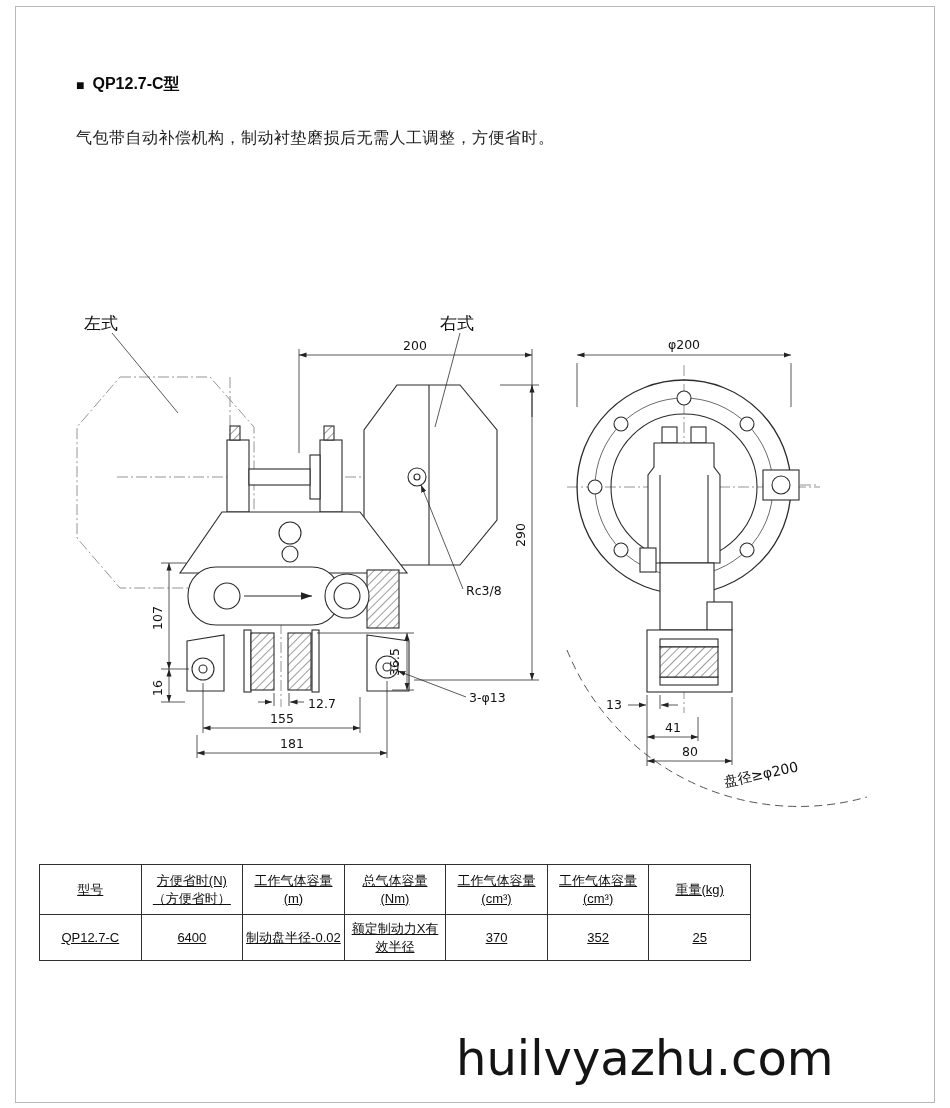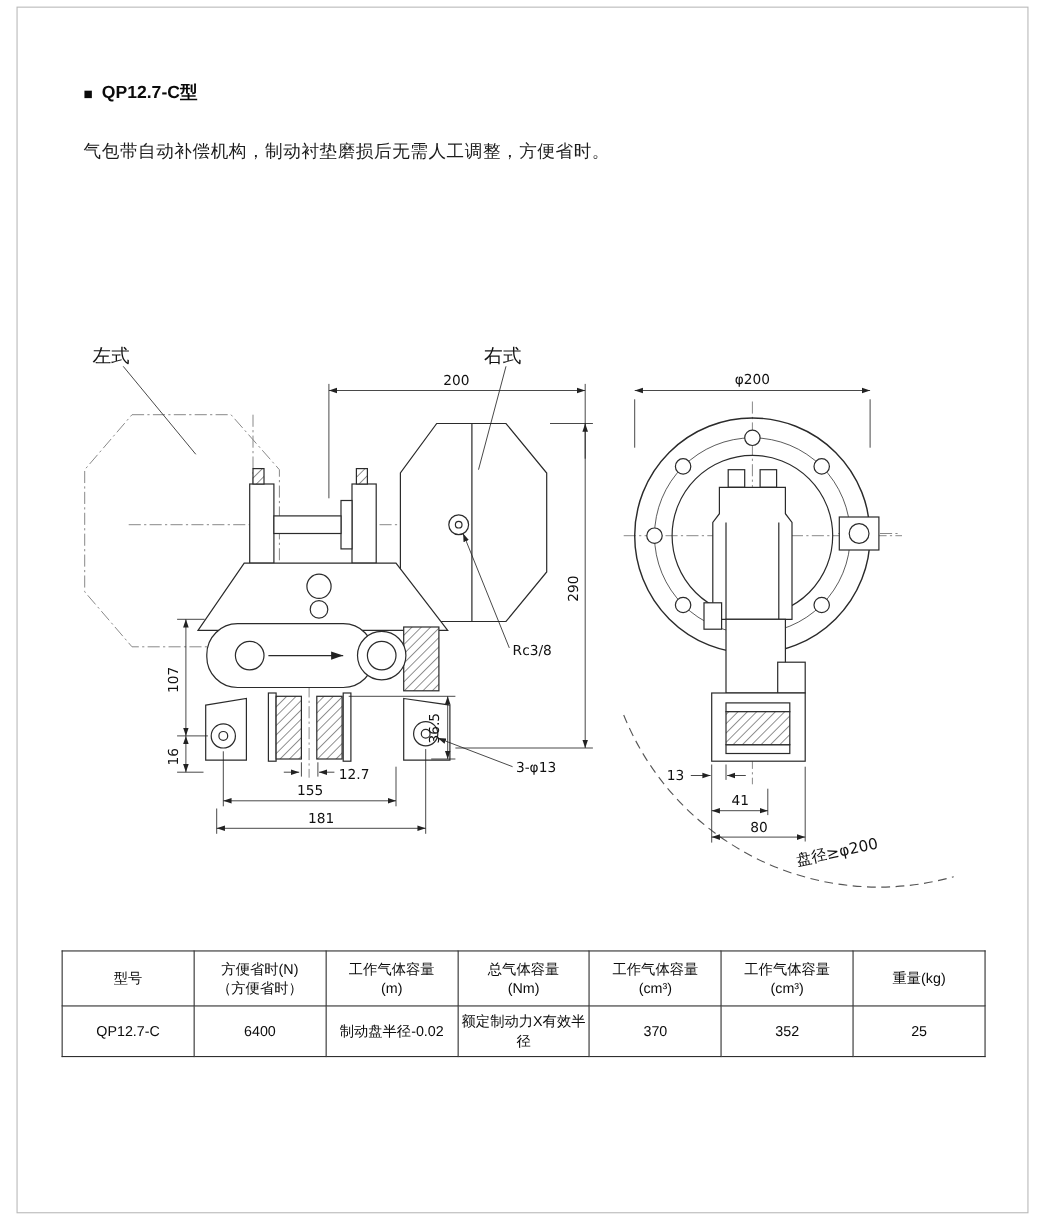--- a/index.html
+++ b/index.html
@@ -9,21 +9,21 @@
   .frame { position:absolute; left:15px; top:6px; right:15px; bottom:5px; border:1px solid #b9b9b9; pointer-events:none; }
   .title-row { position:absolute; left:76px; top:74px; display:flex; align-items:center; gap:8px;
                font-size:16px; font-weight:bold; color:#0a0a0a; }
   .marker { font-size:14px; line-height:1; }
   .desc { position:absolute; left:76px; top:128px; font-size:16px; color:#1c1c1c; letter-spacing:0.5px; }
   .drawing { position:absolute; left:62px; top:258px;margin-top:47px; }
   .drawing svg { display:block; }
   svg text { font-family:"DejaVu Sans","Liberation Sans",sans-serif; font-size:12.5px; fill:#111; }
   svg text.cjk { font-size:17px; }
   svg text.disc { font-size:14px; }
-  .spec-table { position:absolute; left:56px; top:864px; width:840px; border-collapse:collapse; table-layout:fixed; }
+  .spec-table { position:absolute; left:39px; top:864px; width:712px; border-collapse:collapse; table-layout:fixed;text-decoration:underline; }
   .spec-table th, .spec-table td { border:1px solid #2f2f2f; text-align:center; vertical-align:middle;
       font-size:13px; font-weight:normal; color:#0c0c0c; padding:3px 2px; line-height:1.35; }
   .spec-table thead th { height:50px; }
   .spec-table tbody td { height:46px; }
   .watermark { position:absolute; left:456px; top:1030px; font-size:48px; color:#141414;
                font-family:"DejaVu Sans","Liberation Sans",sans-serif; }
 </style>
 </head>
 <body>
 
@@ -219,13 +219,14 @@
         <td>6400</td>
         <td>制动盘半径-0.02</td>
         <td>额定制动力X有效半径</td>
         <td>370</td>
         <td>352</td>
         <td>25</td>
       </tr>
     </tbody>
   </table>
 
+  <div class="watermark">huilvyazhu.com</div>
 </div>
 
 </body></html>

